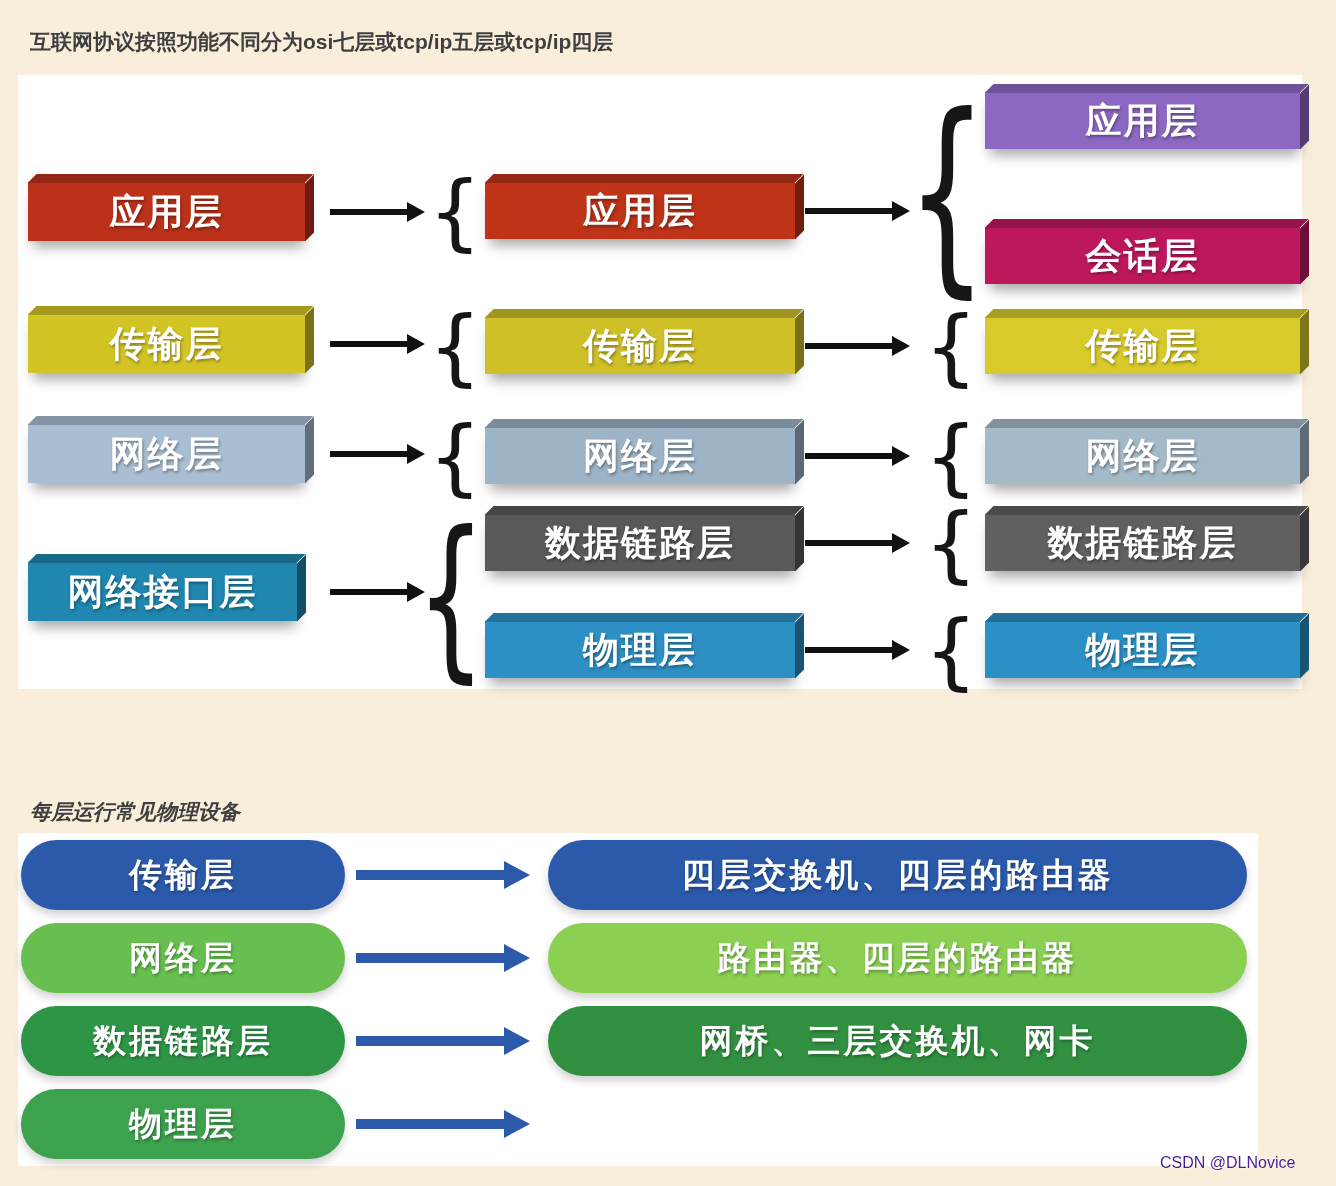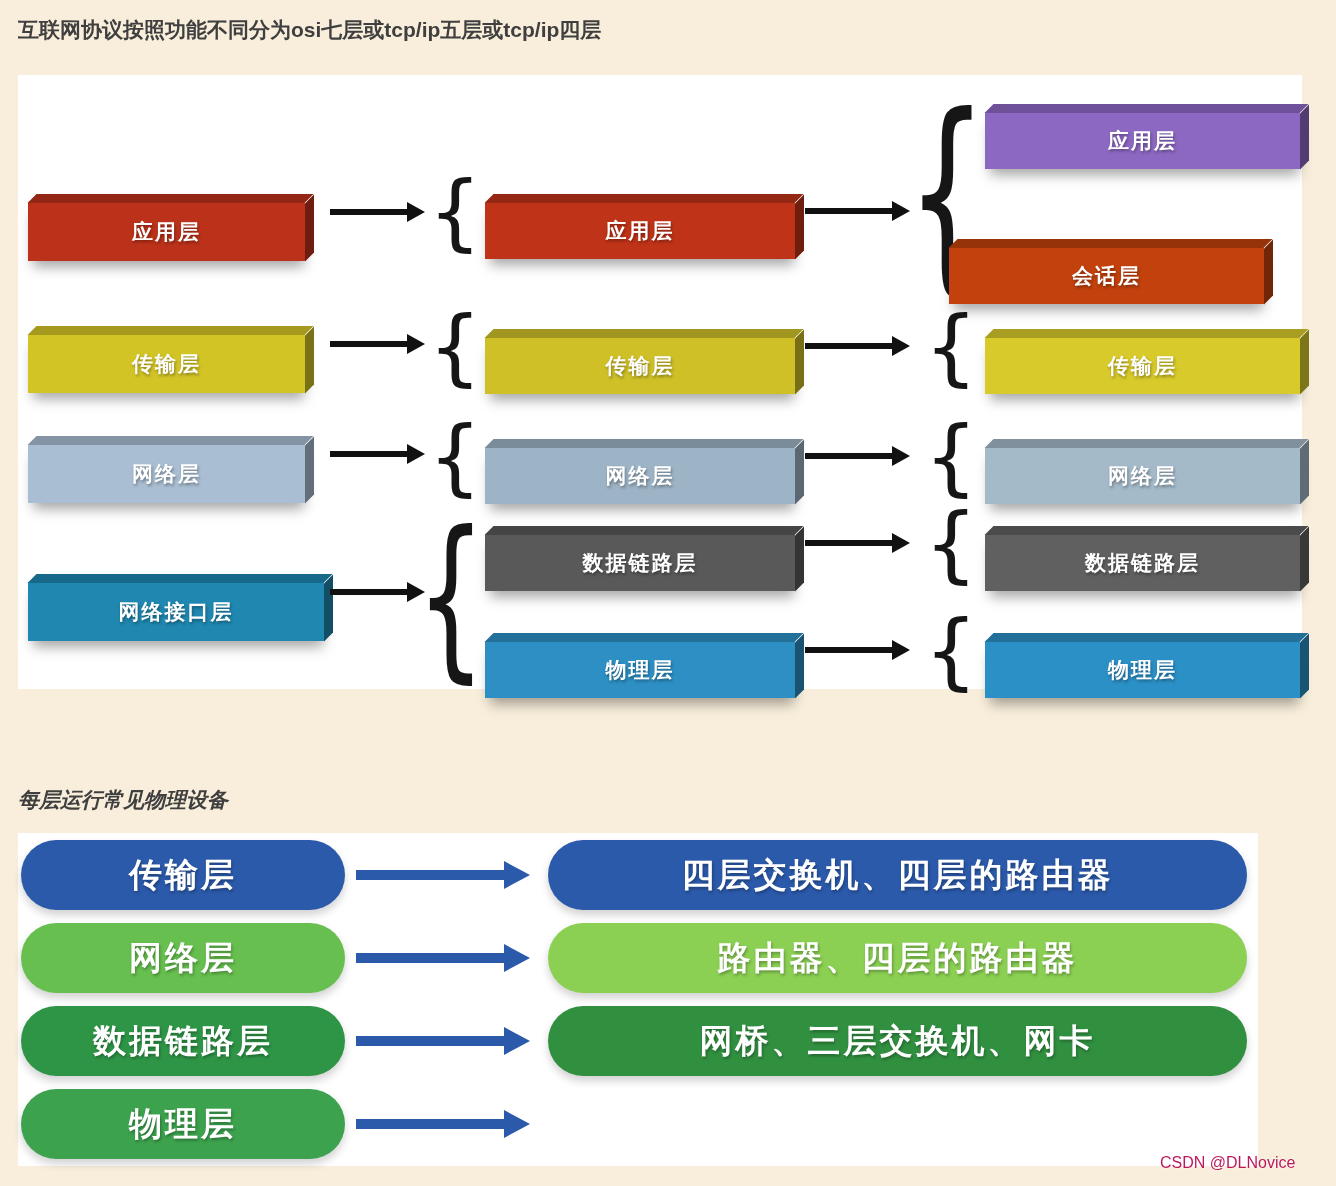--- a/index.html
+++ b/index.html
@@ -11,35 +11,34 @@
     position:relative;
     width:1336px; height:1186px;
     background:#f8eedb;
     overflow:hidden;
   }
   .heading {
     position:absolute;
     font-size:21px;
     font-weight:bold;
     color:#3f3f3f;
-    margin:0;
+    margin:12px;
   }
   .panel {
     position:absolute;
     background:#ffffff;
   }
   
   .slab {
     position:absolute;
     display:flex; align-items:center; justify-content:center;
     color:#fff; font-weight:bold;
-    font-size:21px; letter-spacing:2px;
+    font-size:36px; letter-spacing:2px;
     text-shadow:1px 2px 3px rgba(0,0,0,.35);
     box-shadow:2px 9px 12px -3px rgba(0,0,0,.35);
-    margin-top:20px;
   }
   .slab::before {
     content:""; position:absolute; top:-9px; left:4px;
     width:100%; height:9px;
     background:inherit; filter:brightness(.78);
     transform:skewX(-45deg);
   }
   .slab::after {
     content:""; position:absolute; top:-4px; right:-9px;
     width:9px; height:100%;
@@ -79,37 +78,37 @@
   }
   .arrow2::after {
     content:""; position:absolute; right:-24px; top:-9px;
     width:0; height:0;
     border-left:26px solid #2b5aab;
     border-top:14px solid transparent;
     border-bottom:14px solid transparent;
   }
   .watermark {
     position:absolute;
-    font-size:16px; color:#be185d;
+    font-size:16px; color:#4c1d95;
     text-shadow:0 0 3px #fff;
   }
 </style>
 </head>
 <body>
 
 <div class="page">
 
   <h1 class="heading" style="left:18px; top:16px;">互联网协议按照功能不同分为osi七层或tcp/ip五层或tcp/ip四层</h1>
 
   <div class="panel" style="left:18px; top:75px; width:1284px; height:614px;">
 
     <div class="slab" style="left: 10px; top: 108px; width: 277px; height: 58px; background: rgb(188, 49, 25);">应用层</div>
     <div class="slab" style="left: 10px; top: 240px; width: 277px; height: 58px; background: rgb(211, 196, 38);">传输层</div>
     <div class="slab" style="left: 10px; top: 350px; width: 277px; height: 58px; background: rgb(169, 190, 210);">网络层</div>
-    <div class="slab" style="left: 10px; top: 488px; width: 296px; height: 58px; background: rgb(31, 135, 176);">网络接口层</div>
+    <div class="slab" style="left: 10px; top: 488px; width: 269px; height: 58px; background: rgb(31, 135, 176);">网络接口层</div>
 
     <div class="arrow1" style="left:312px; top:134px; width:78px;"></div>
     <div class="arrow1" style="left:312px; top:266px; width:78px;"></div>
     <div class="arrow1" style="left:312px; top:376px; width:78px;"></div>
     <div class="arrow1" style="left:312px; top:514px; width:78px;"></div>
 
     <div class="brace" style="left:416px; top:100px; height:74px; font-size:84px;"></div>
     <div class="brace" style="left:416px; top:235px; height:74px; font-size:84px;"></div>
     <div class="brace" style="left:416px; top:345px; height:74px; font-size:84px;"></div>
     <div class="brace" style="left:412px; top:438px; height:168px; font-size:176px; transform:scaleX(.62);"></div>
@@ -126,21 +125,21 @@
     <div class="arrow1" style="left:787px; top:465px; width:88px;"></div>
     <div class="arrow1" style="left:787px; top:572px; width:88px;"></div>
 
     <div class="brace" style="left:908px; top:16px; height:204px; font-size:212px; transform:scaleX(.6);"></div>
     <div class="brace" style="left:912px; top:235px; height:74px; font-size:84px;"></div>
     <div class="brace" style="left:912px; top:345px; height:74px; font-size:84px;"></div>
     <div class="brace" style="left:912px; top:432px; height:74px; font-size:84px;"></div>
     <div class="brace" style="left:912px; top:539px; height:74px; font-size:84px;"></div>
 
     <div class="slab" style="left: 967px; top: 18px; width: 315px; height: 56px; background: rgb(141, 104, 195);">应用层</div>
-    <div class="slab" style="left: 931px; top: 153px; width: 315px; height: 56px; background: #c2410c;">会话层</div>
+    <div class="slab" style="left: 967px; top: 153px; width: 315px; height: 56px; background: #be185d;">会话层</div>
     <div class="slab" style="left: 967px; top: 243px; width: 315px; height: 56px; background: rgb(216, 202, 43);">传输层</div>
     <div class="slab" style="left: 967px; top: 353px; width: 315px; height: 56px; background: rgb(164, 186, 201);">网络层</div>
     <div class="slab" style="left: 967px; top: 440px; width: 315px; height: 56px; background: rgb(96, 96, 96);">数据链路层</div>
     <div class="slab" style="left: 967px; top: 547px; width: 315px; height: 56px; background: rgb(43, 144, 198);">物理层</div>
   </div>
 
   <h2 class="heading" style="left:18px; top:786px;font-style:italic;">每层运行常见物理设备</h2>
 
   <div class="panel" style="left:18px; top:833px; width:1240px; height:333px;">
 

